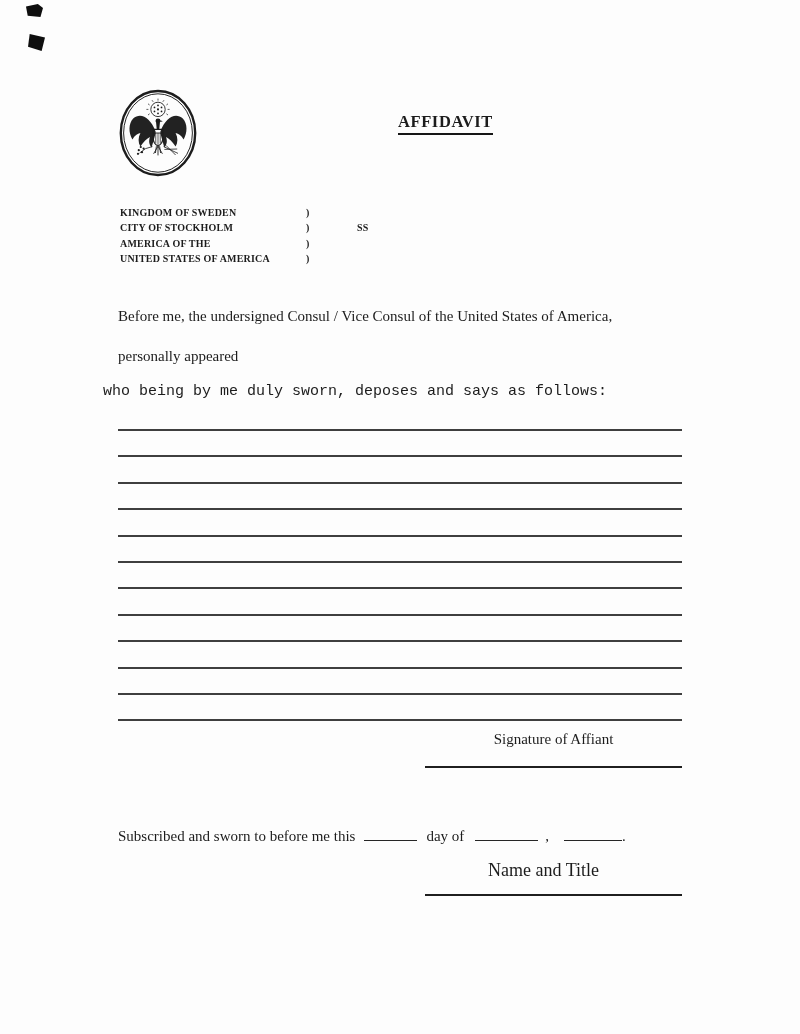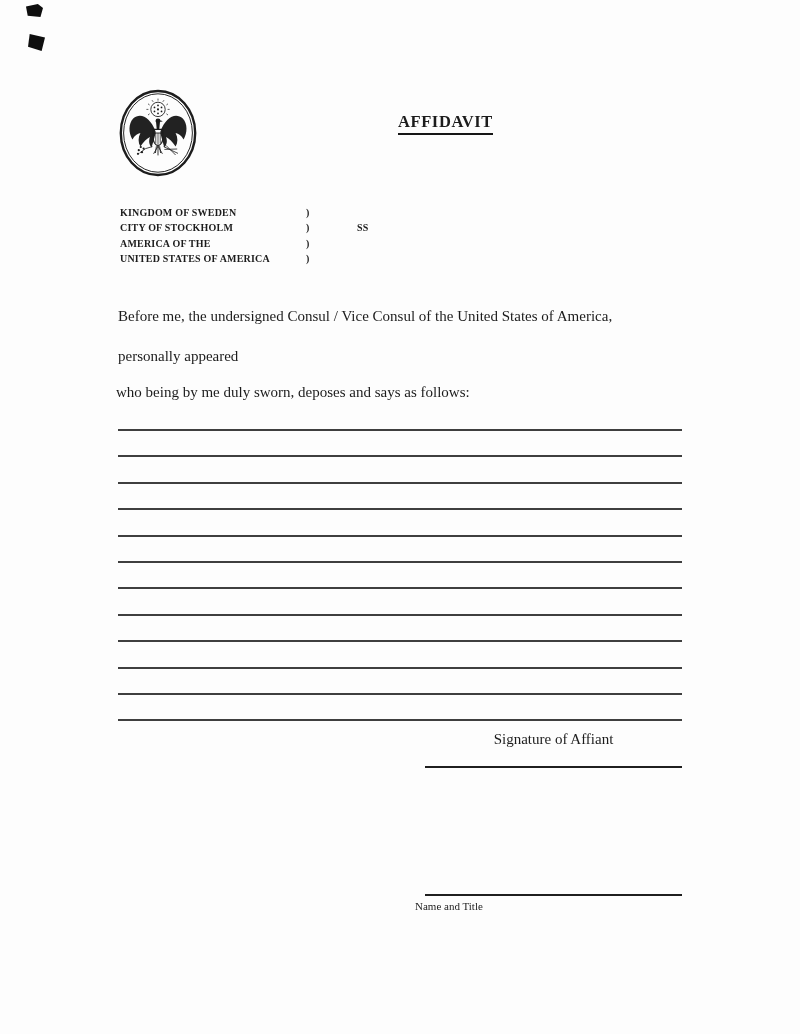--- a/index.html
+++ b/index.html
@@ -28,31 +28,31 @@
   .caption-row{position:relative;height:15.4px;line-height:15.4px;white-space:nowrap;}
   .caption-paren{position:absolute;left:186px;top:0;}
   .caption-ss{position:absolute;left:237px;top:0;}
 
   .bodytext{font-size:15px;line-height:18px;white-space:nowrap;}
   .intro{left:118px;top:307px;}
   .appeared{left:118px;top:347px;width:562px;display:flex;flex-direction:column;}
   .appeared .fill{
     flex:1;margin-left:7px;border-bottom:2px solid #2e2e2e;height:14px;align-self:flex-end;margin-bottom:2px;
   }
-  .sworn{left:116px;top:383px;}
+  .sworn{left:103px;top:383px;font-family:Liberation Mono, monospace;}
 
   
   .rules{left:118px;top:429px;width:564px;}
   .rule{height:2px;background:#3f3f3f;margin-bottom:24.4px;}
 
   
   .sigline{left:425px;top:766px;width:257px;height:2px;background:#1f1f1f;}
   .siglabel{left:425px;top:731px;width:257px;text-align:center;font-size:15px;}
   .ntline{left:425px;top:894px;width:257px;height:2px;background:#1f1f1f;}
-  .ntlabel{left:415px;top:900px;width:257px;text-align:left;font-size:11px;}
+  .ntlabel{left:415px;top:860px;width:257px;text-align:center;font-size:18px;}
 
   
   .subscription{left:118px;top:828px;width:570px;font-size:15px;white-space:nowrap;}
   .blank{
     display:inline-block;border-bottom:1.6px solid #262626;height:.8em;vertical-align:baseline;
   }
   .blank-day{width:53px;margin:0 9px 0 9px;}
   .blank-month{width:63px;margin:0 7px 0 11px;}
   .blank-year{width:58px;margin:0 0 0 13px;}
   .comma{margin-right:2px;}
@@ -173,17 +173,20 @@
       <div class="rule"></div>
       <div class="rule"></div>
       <div class="rule"></div>
       <div class="rule"></div>
       <div class="rule"></div>
     </div>
 
   <div class="abs sigline"></div>
   <div class="abs siglabel">Signature of Affiant</div>
 
+  <div class="abs subscription">
+    <span>Subscribed and sworn to before me this</span><span class="blank blank-day"></span><span>day of</span><span class="blank blank-month"></span><span class="comma">,</span><span class="blank blank-year"></span><span>.</span>
+  </div>
 
   <div class="abs ntline"></div>
   <div class="abs ntlabel">Name and Title</div>
 
 </div>
 
 </body></html>

